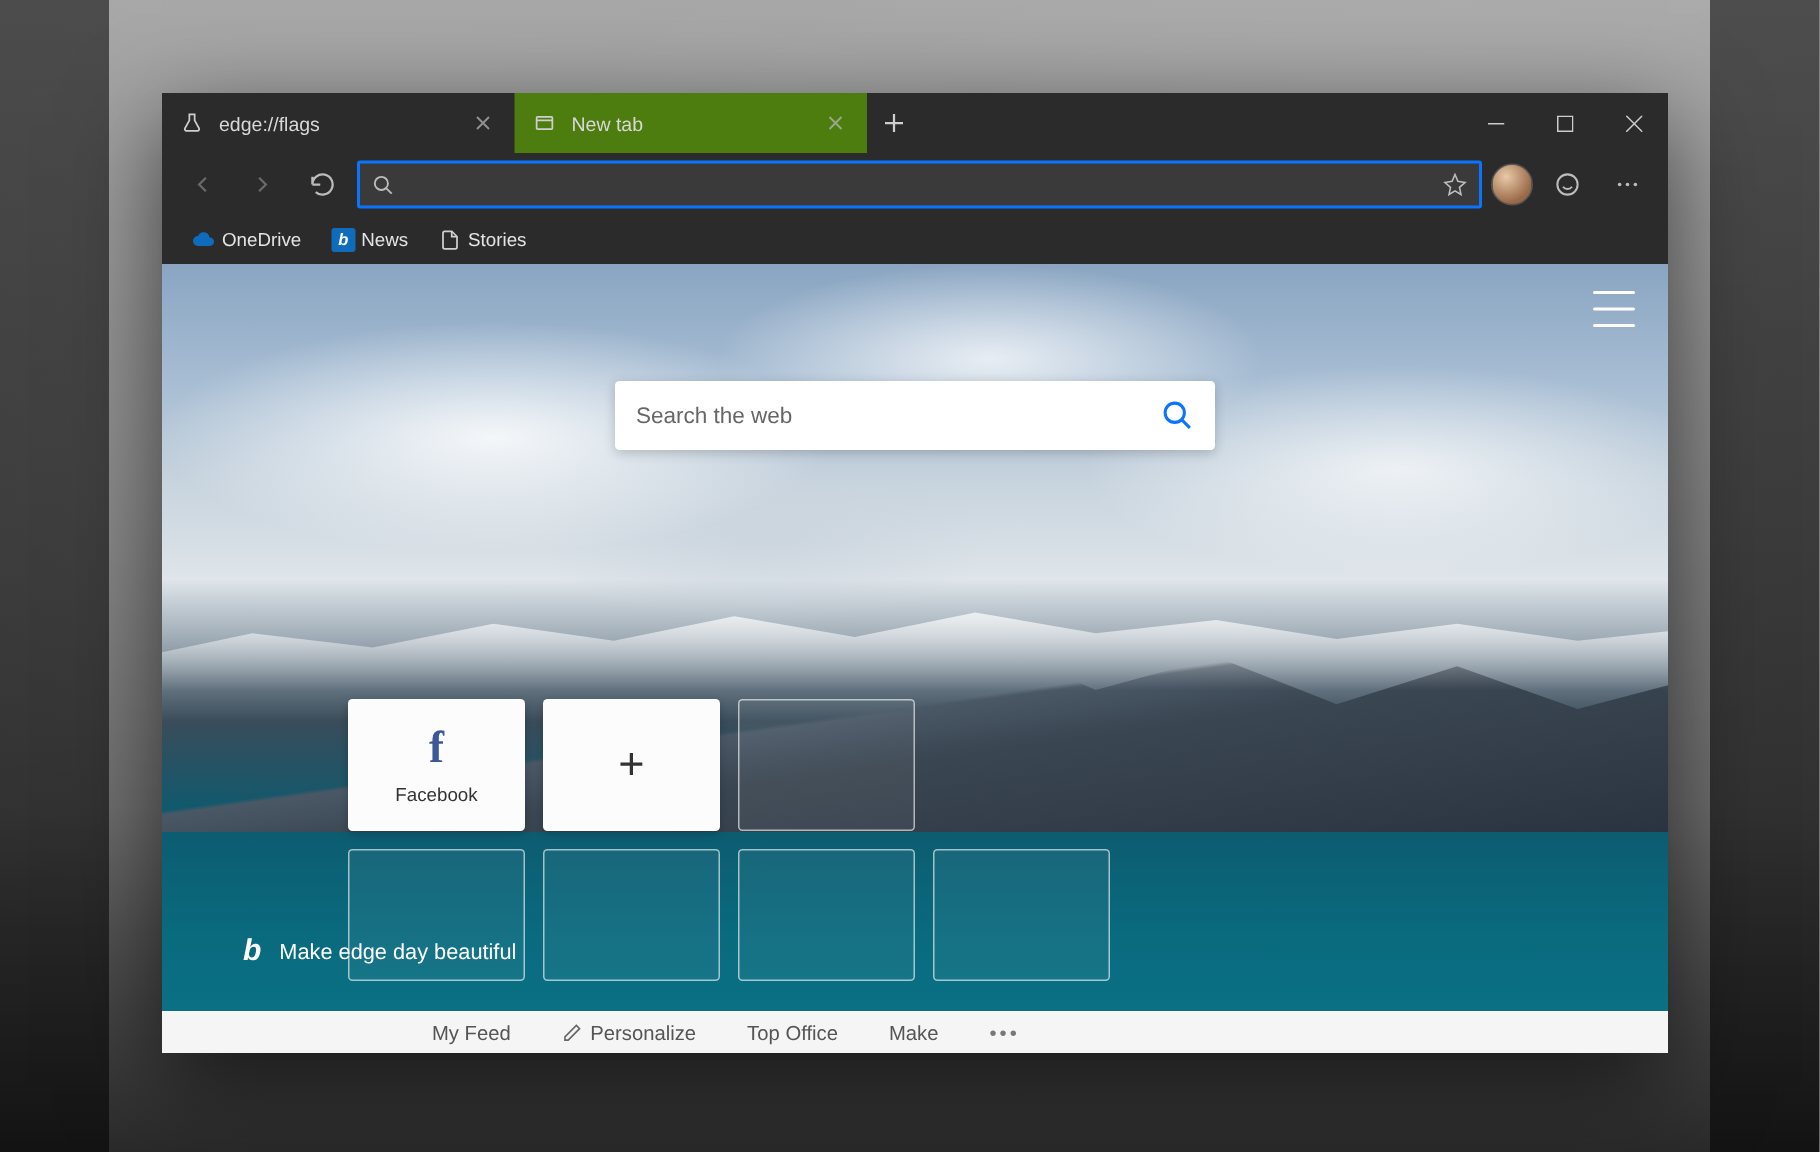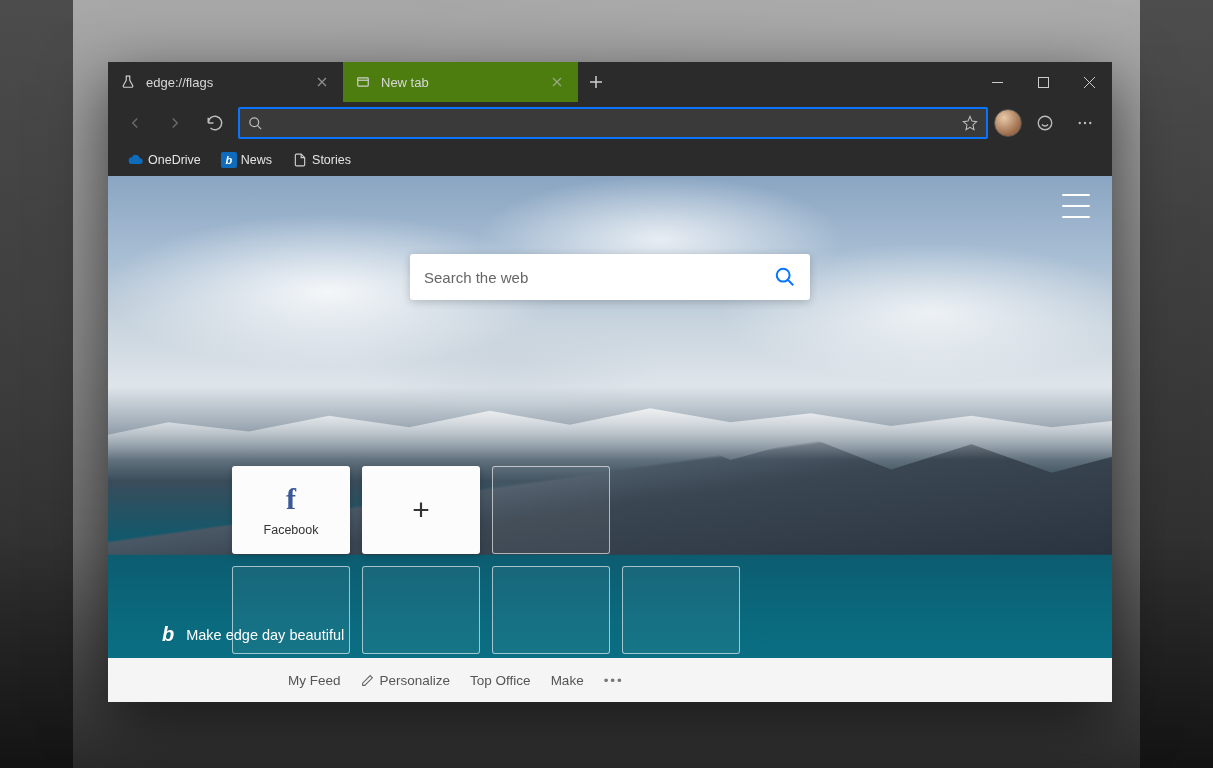--- a/index.html
+++ b/index.html
@@ -155,23 +155,23 @@
 .tile .tic { font-size:26px; height:32px; display:flex; align-items:center; }
 .tile.add .tic { color:#333; font-weight:300; font-size:30px; }
 
 .bing-tag {
   position:absolute; left:54px; bottom:56px;
   display:flex; align-items:center; gap:12px; color:#fff; font-size:14.5px;
 }
 .bing-tag .bic { font-size:20px; font-weight:bold; font-style:italic; }
 
 .feedbar {
-  position:absolute; left:0; right:0; bottom:0; height:44px;
+  position:absolute; left:0; right:0; bottom:0; height:28px;
   background:#f5f5f5; display:flex; align-items:center;
-  padding: 0 0 0 180px; gap:20px;
+  padding: 0 0 0 180px; gap:34px;
   color:#555; font-size:13.5px;
 }
 .feed-link { display:flex; align-items:center; gap:6px; }
 .feed-more { color:#777; letter-spacing:2px; }
 
 svg { display:block; }
 </style>
 </head>
 <body>
 

